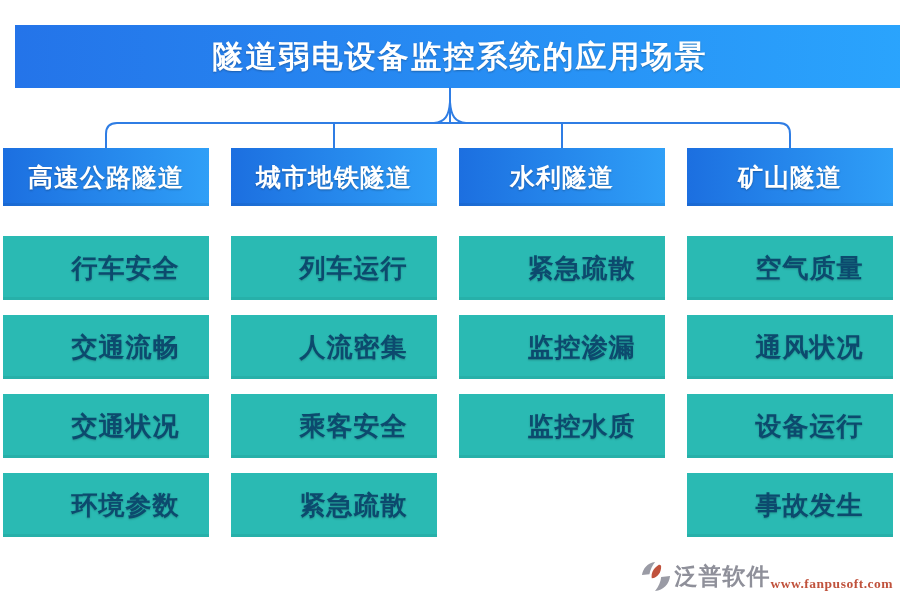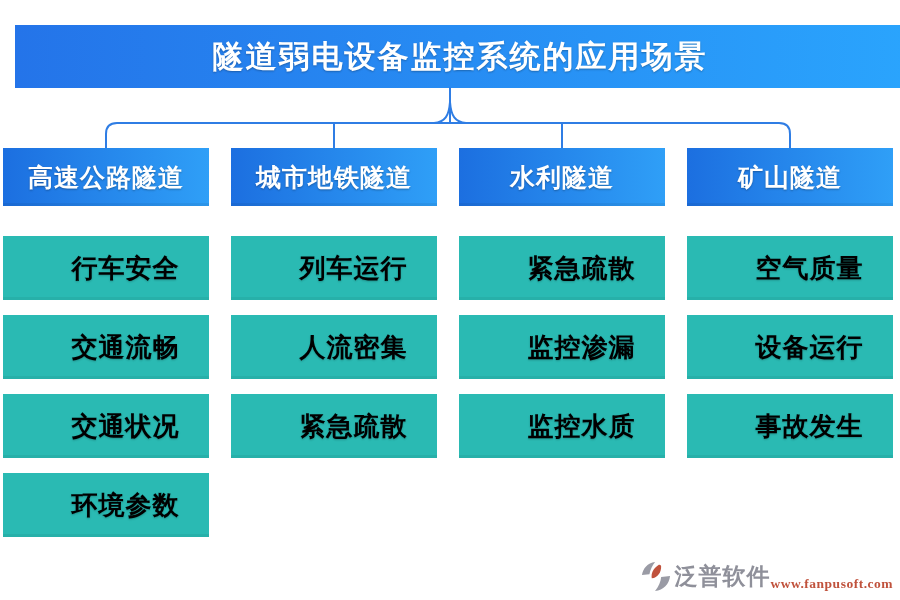--- a/index.html
+++ b/index.html
@@ -24,21 +24,21 @@
     height:58px;margin-bottom:30px;
     background:linear-gradient(to right,#1c6fe0,#2f9ff7);
     color:#fff;display:flex;align-items:center;justify-content:center;
     font-size:25px;font-weight:bold;letter-spacing:1px;
     text-shadow:0 1px 2px rgba(0,0,0,0.3);
     box-shadow:inset 0 -3px 0 rgba(0,0,0,0.06);
   }
   .item{
     height:64px;margin-bottom:15px;
     background:#2abab3;
-    color:#000000;display:flex;align-items:center;justify-content:center;
+    color:#0c4a6e;display:flex;align-items:center;justify-content:center;
     font-size:26px;font-weight:bold;letter-spacing:1px;
     text-shadow:0 1px 2px rgba(0,0,0,0.22);
     box-shadow:inset 0 -3px 0 rgba(0,0,0,0.05);
     padding-left:39px;
   }
   .footer{
     position:absolute;right:7px;bottom:8px;
     display:flex;flex-direction:row;align-items:flex-end;
   }
   .brand-row{display:flex;align-items:center;gap:3px;}
@@ -93,20 +93,23 @@
       <div class="col-header">
         <span>城市地铁隧道</span>
       </div>
       <div class="item">
         <span>列车运行</span>
       </div>
       <div class="item">
         <span>人流密集</span>
       </div>
       <div class="item">
+        <span>乘客安全</span>
+      </div>
+      <div class="item">
         <span>紧急疏散</span>
       </div>
     </div>
 
     <div class="column">
       <div class="col-header">
         <span>水利隧道</span>
       </div>
       <div class="item">
         <span>紧急疏散</span>
@@ -120,20 +123,23 @@
     </div>
 
     <div class="column">
       <div class="col-header">
         <span>矿山隧道</span>
       </div>
       <div class="item">
         <span>空气质量</span>
       </div>
       <div class="item">
+        <span>通风状况</span>
+      </div>
+      <div class="item">
         <span>设备运行</span>
       </div>
       <div class="item">
         <span>事故发生</span>
       </div>
     </div>
 
   </div>
 
   <div class="footer">

